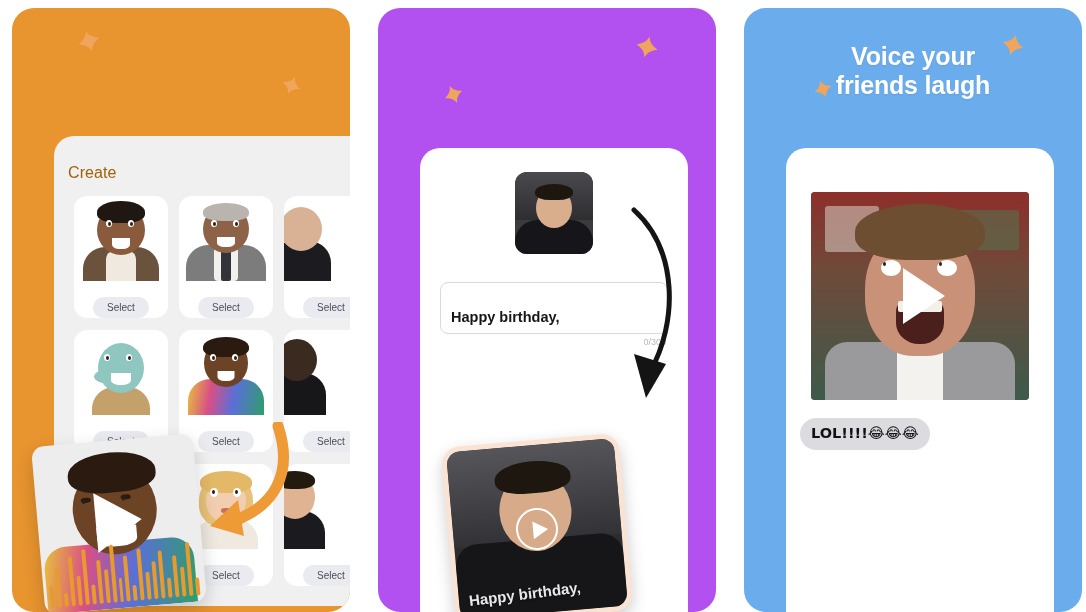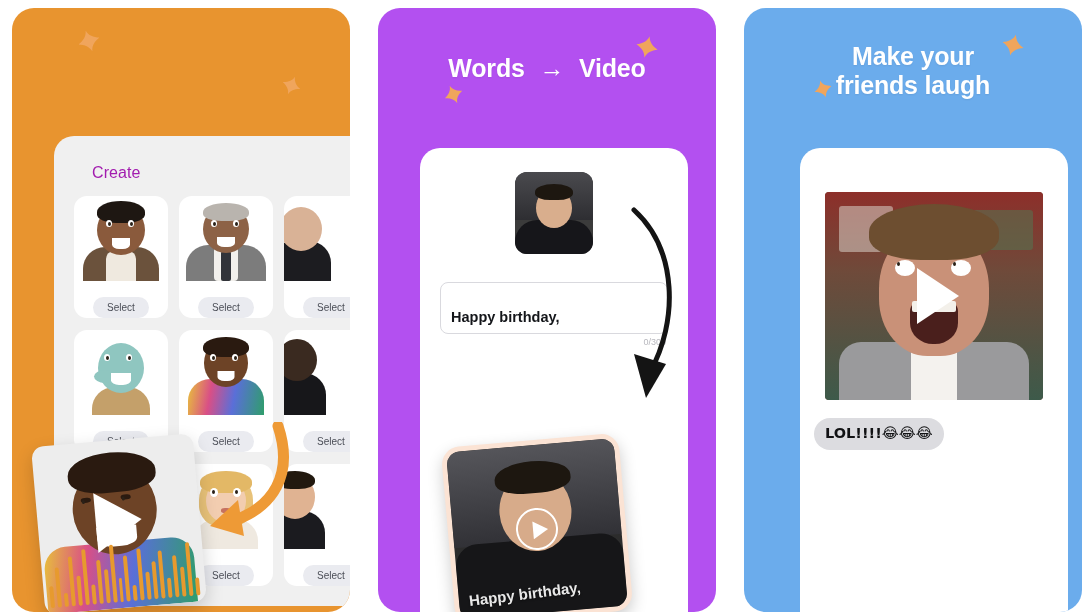--- a/index.html
+++ b/index.html
@@ -55,22 +55,22 @@
   .create-card {
     position: absolute;
     left: 42px; top: 128px;
     width: 296px; height: 470px;
     background: #F0F0F0;
     border-radius: 20px 0 0 0;
     padding: 18px 0 0 0;
     overflow: hidden;
   }
   .create-label {
-    font-size: 16px; color: #a21caf;
-    padding: 10px 0 14px 38px;
+    font-size: 16px; color: #a16207;
+    padding: 10px 0 14px 14px;
     letter-spacing: .1px;
   }
   .char-grid {
     display: grid;
     grid-template-columns: repeat(3, 94px);
     gap: 12px 11px;
     padding-left: 20px;
   }
   .char-card {
     width: 94px; height: 122px;
@@ -217,21 +217,21 @@
     content:""; position:absolute; left:15px; top:11px;
     width:0;height:0;border-left:15px solid #fff;
     border-top:9px solid transparent;border-bottom:9px solid transparent;
   }
 
   
   #panel-friends { background: #6BACEC; }
   #panel-friends .panel-title { font-size: 25px; padding-top: 34px; }
   .chat-card {
     position: absolute;
-    left: 56px; top: 140px;
+    left: 42px; top: 140px;
     width: 268px; height: 464px;
     background: #ffffff;
     border-radius: 20px 20px 0 0;
     overflow: hidden;
   }
   .meme-video {
     margin: 44px auto 0 auto;
     width: 218px; height: 208px;
     border-radius: 4px;
     position: relative;
@@ -463,25 +463,20 @@
       <svg viewBox="0 0 24 24">
           <path fill="currentColor" d="M12 0c1.2 6.1 5.7 9.8 12 12-6.3 2.2-10.8 5.9-12 12-1.2-6.1-5.7-9.8-12-12C6.3 9.8 10.8 6.1 12 0z"></path>
         </svg>
     </span>
     <span class="star" style="left:66px; top:77px; transform:rotate(-24deg); width:19px; height:19px;">
       <svg viewBox="0 0 24 24">
           <path fill="currentColor" d="M12 0c1.2 6.1 5.7 9.8 12 12-6.3 2.2-10.8 5.9-12 12-1.2-6.1-5.7-9.8-12-12C6.3 9.8 10.8 6.1 12 0z"></path>
         </svg>
     </span>
 
-    <h2 class="panel-title">
-      <span>Words</span>
-      <span class="arrow-glyph">→</span>
-      <span>Video</span>
-    </h2>
 
     <div class="compose-card">
       <div class="avatar-thumb">
         <div class="av" style="width:78px;height:82px;">
           <div class="body" style="bottom:0;width:78px;height:34px;background:#16161a;"></div>
           <div class="head" style="bottom:26px;width:36px;height:40px;background:#d9ae8d;"></div>
           <div class="hair" style="bottom:54px;width:38px;height:16px;background:#1d1710;"></div>
           <div style="position:absolute;left:0;top:0;width:78px;height:48px;background:linear-gradient(180deg,#4a4a4e,#2e2e32);z-index:-1;"></div>
         </div>
       </div>
@@ -519,21 +514,21 @@
           <path fill="currentColor" d="M12 0c1.2 6.1 5.7 9.8 12 12-6.3 2.2-10.8 5.9-12 12-1.2-6.1-5.7-9.8-12-12C6.3 9.8 10.8 6.1 12 0z"></path>
         </svg>
     </span>
     <span class="star" style="left:70px; top:72px; transform:rotate(-20deg); width:18px; height:18px;">
       <svg viewBox="0 0 24 24">
           <path fill="currentColor" d="M12 0c1.2 6.1 5.7 9.8 12 12-6.3 2.2-10.8 5.9-12 12-1.2-6.1-5.7-9.8-12-12C6.3 9.8 10.8 6.1 12 0z"></path>
         </svg>
     </span>
 
     <h2 class="panel-title">
-      <span>Make your</span><br>
+      <span>Voice your</span><br>
       <span>friends laugh</span>
     </h2>
 
     <div class="chat-card">
 
       <div class="meme-video">
         <div style="position:absolute;inset:0;background:linear-gradient(180deg,#8d2f2a 0%,#6f4a3a 38%,#3d5a4a 100%);"></div>
         <div style="position:absolute;left:14px;top:14px;width:54px;height:46px;background:#d8d2c8;opacity:.55;border-radius:3px;"></div>
         <div style="position:absolute;right:10px;top:18px;width:60px;height:40px;background:#4f7a53;opacity:.5;border-radius:3px;"></div>
         <div class="av" style="width:218px;height:208px;left:50%;">

